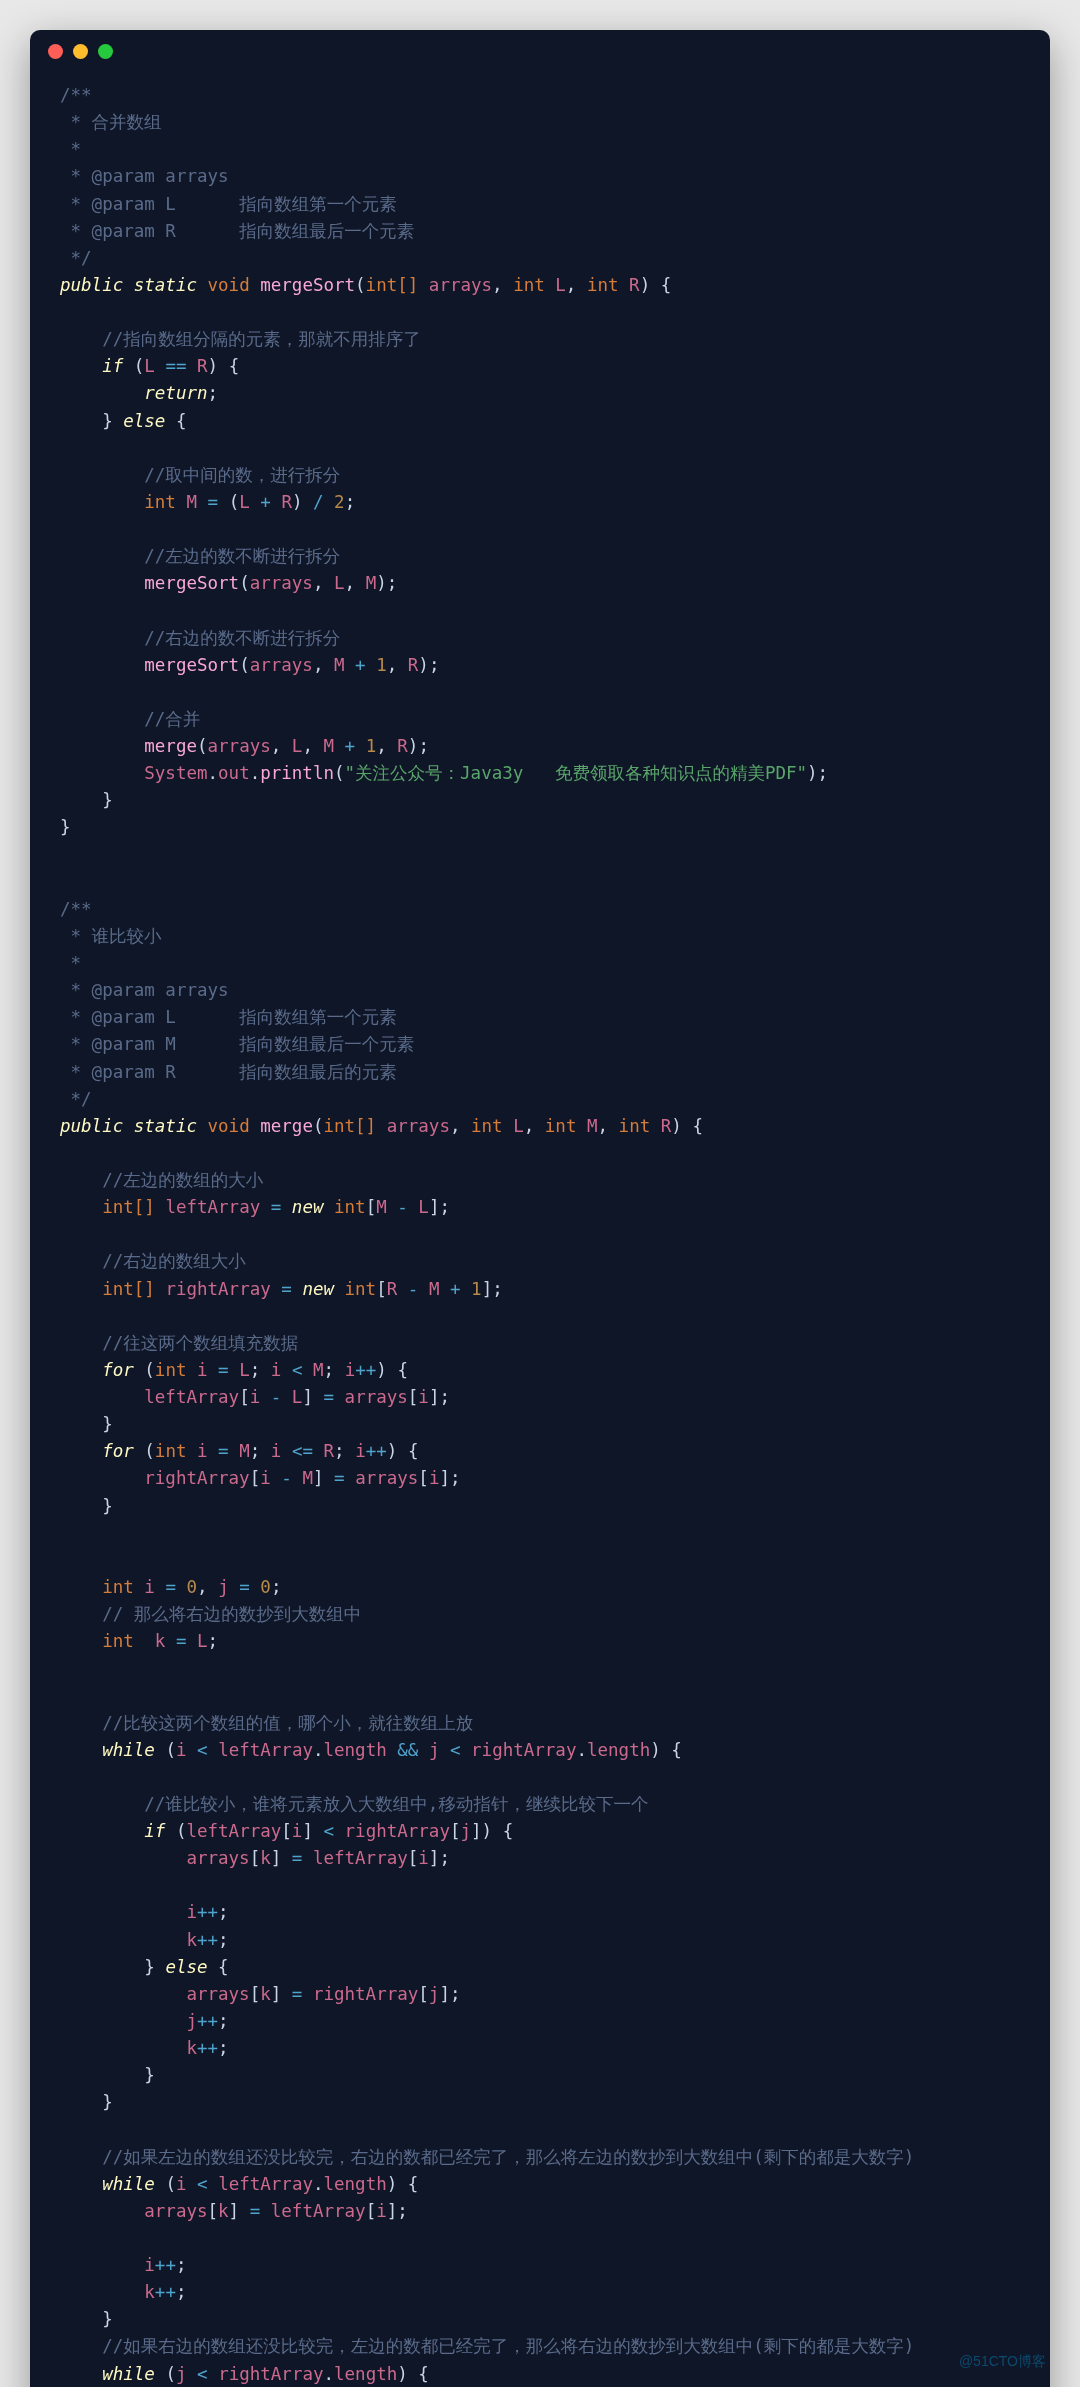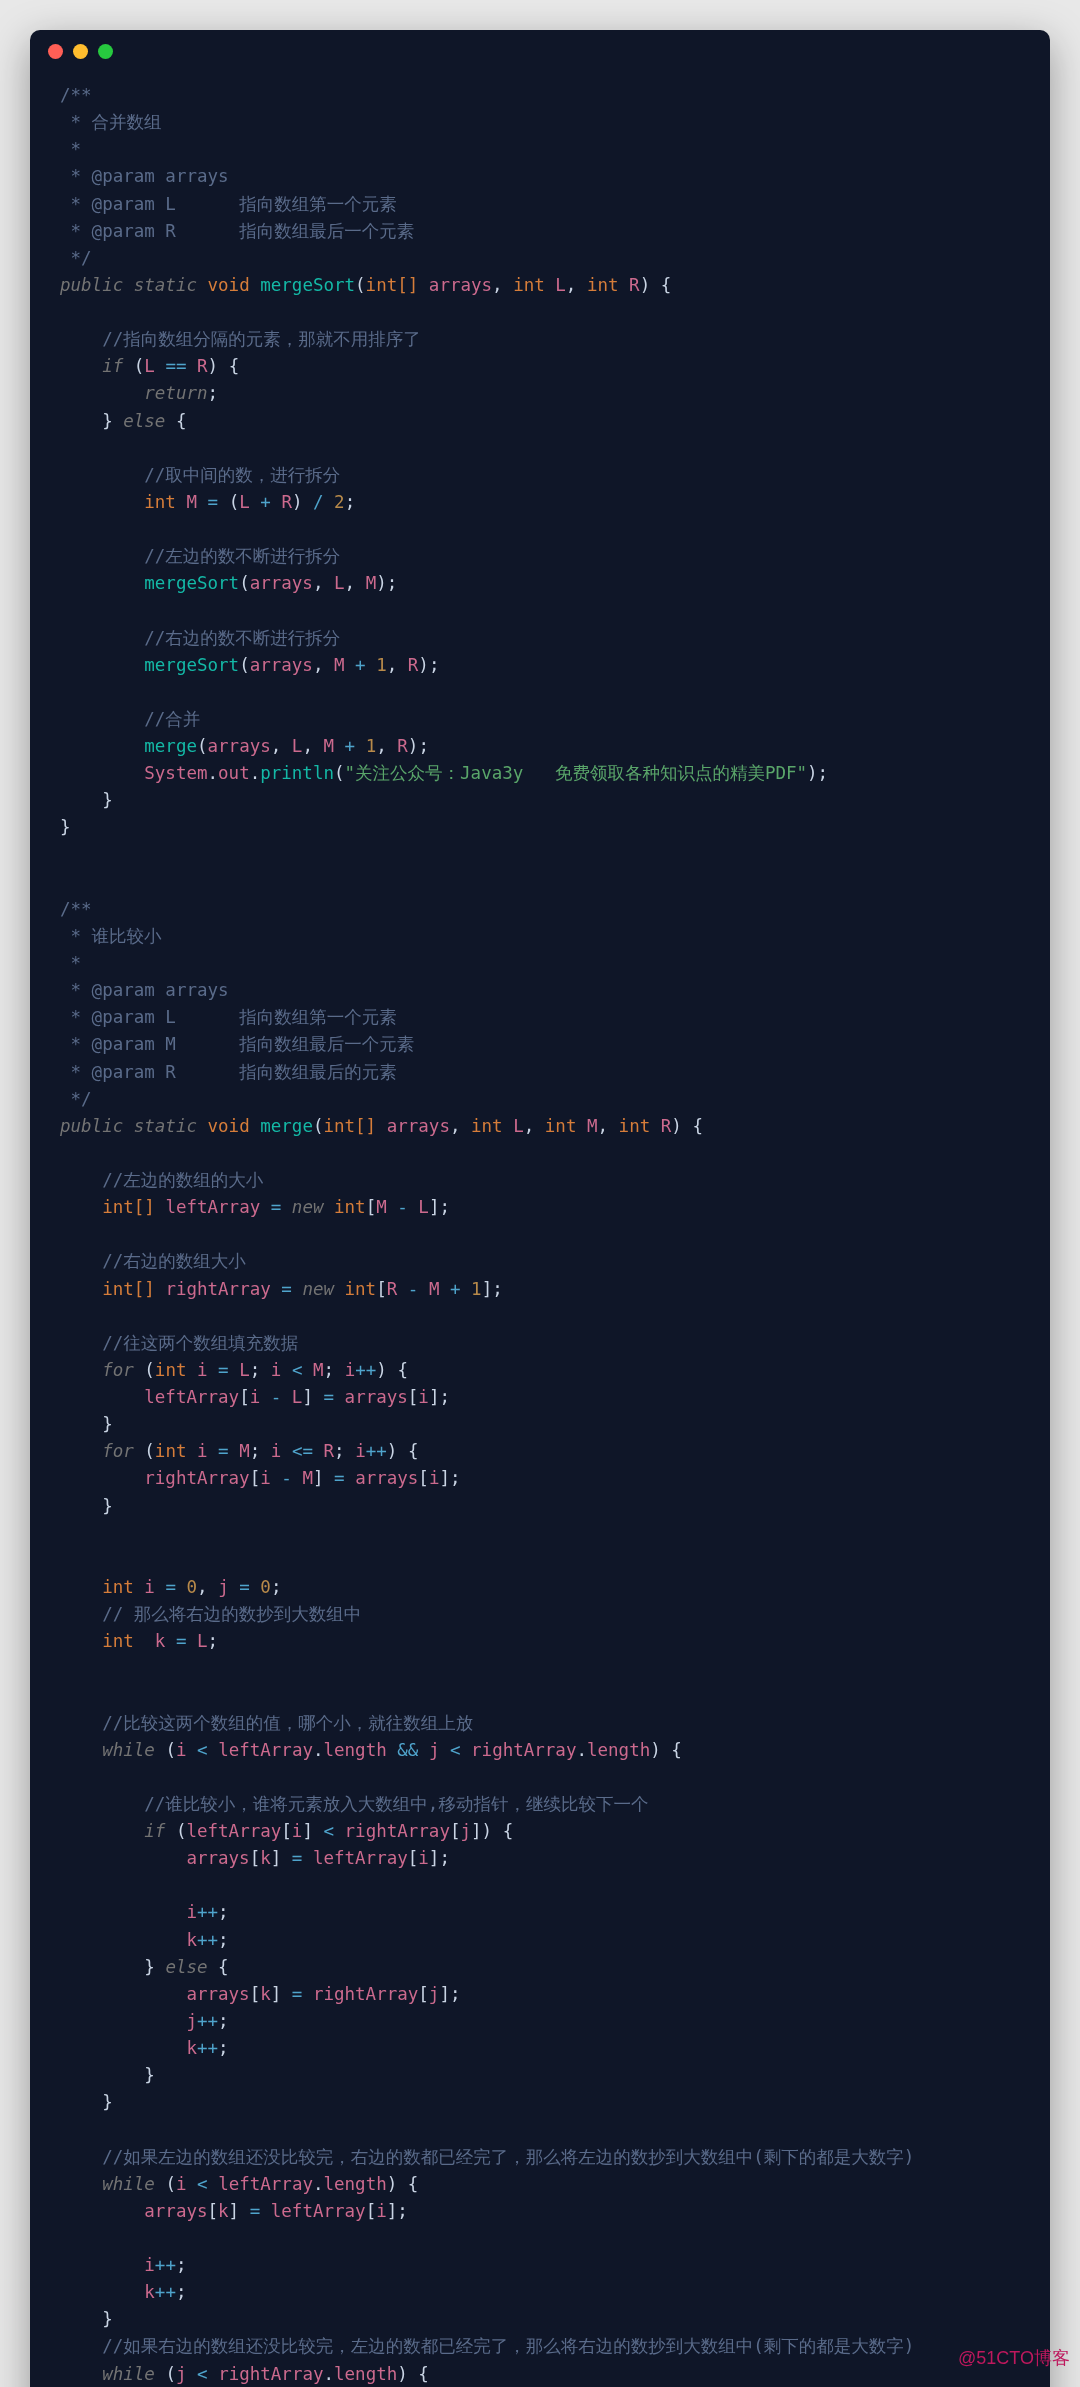--- a/index.html
+++ b/index.html
@@ -29,34 +29,34 @@
   .tb-dot { width: 15px; height: 15px; border-radius: 50%; }
   .tb-red   { background: #ff5f56; }
   .tb-yellow{ background: #ffbd2e; }
   .tb-green { background: #27c93f; }
   .code {
     padding: 10px 30px 30px 30px;
     white-space: pre;
     color: #c9d4e4;
   }
   .c  { color: #5a6b8a; }          
-  .kw { color: #737373; font-style: italic; } 
+  .kw { color: #fef9c3; font-style: italic; } 
   .ty { color: #d67d3a; } 
-  .fn { color: #14b8a6; }          
+  .fn { color: #f9a8d4; }          
   .fld{ color: #cc6a8e; }          
   .num{ color: #b88a4a; }          
   .str{ color: #5aa66a; }          
   .op { color: #4fa4cc; }          
   .pn { color: #c9d4e4; }          
   .watermark {
     position: fixed;
-    right: 10px;
+    right: 34px;
     bottom: 14px;
-    color: #be185d;
-    font-size: 18px;
+    color: #0c4a6e;
+    font-size: 14px;
     font-family: sans-serif;
   }
 </style>
 </head>
 <body>
 
 <div class="window">
   <div class="titlebar">
     <div class="tb-dot tb-red"></div>
     <div class="tb-dot tb-yellow"></div>

